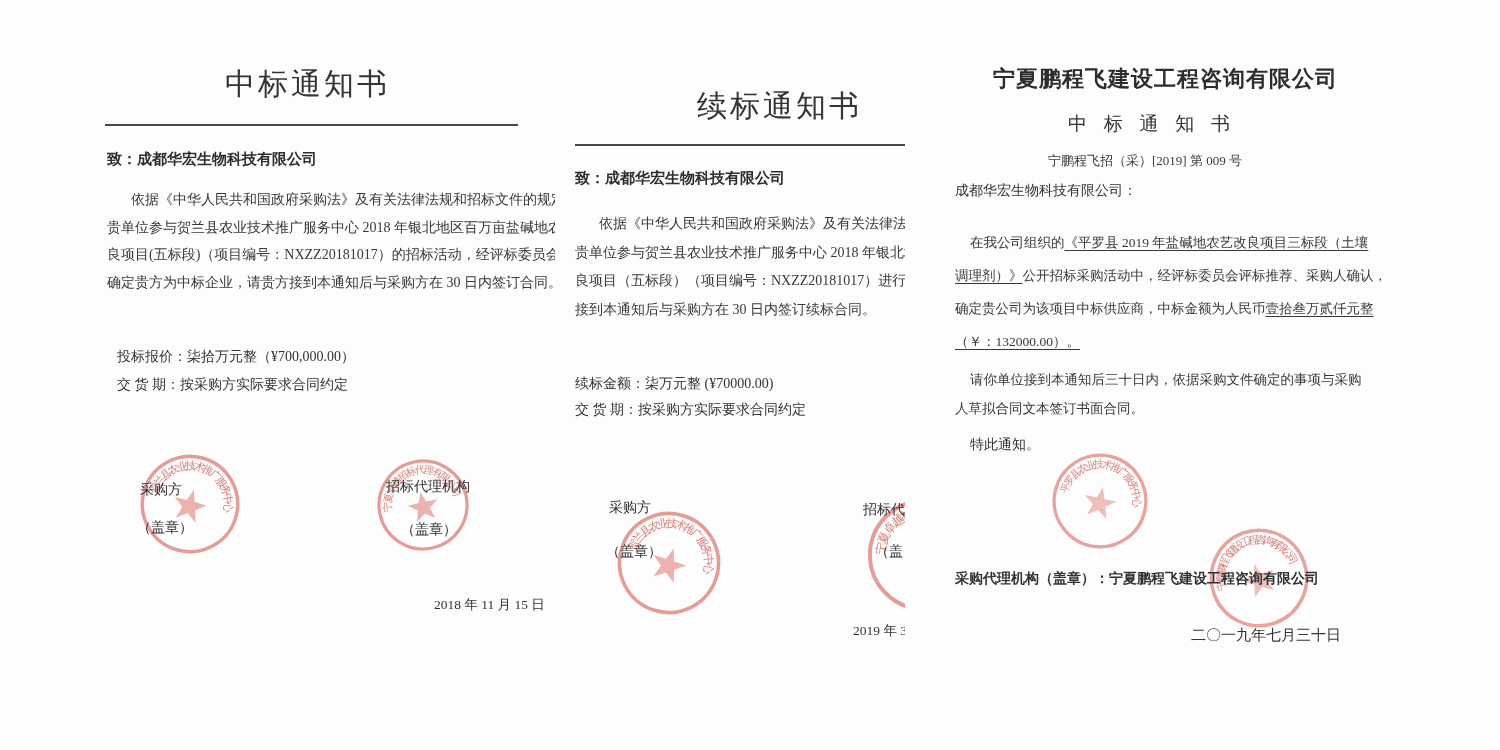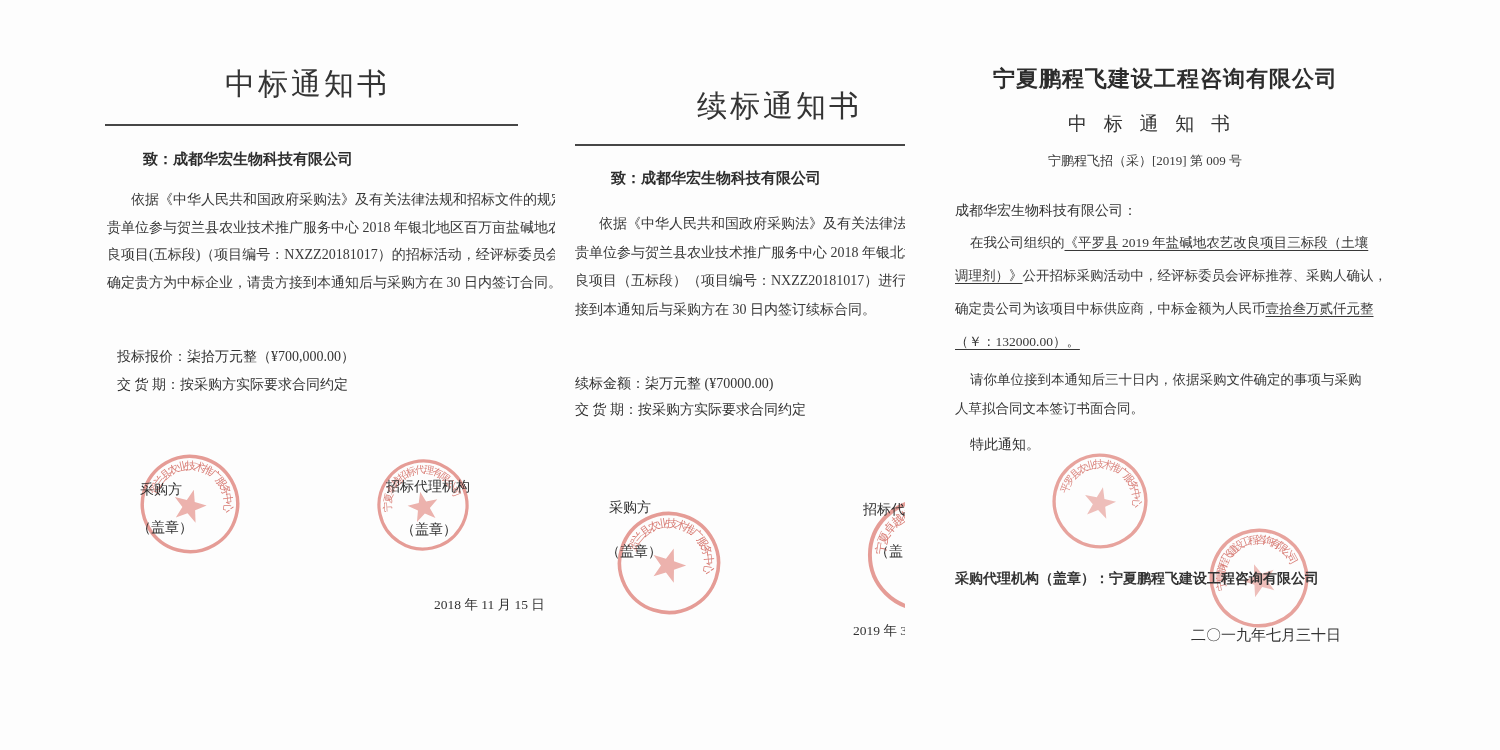--- a/index.html
+++ b/index.html
@@ -2,21 +2,21 @@
 <html><head>
 <meta charset="utf-8">
 <style>
   html,body{margin:0;padding:0;}
   body{background:#ffffff;font-family:"Liberation Serif", serif;}
   .canvas{position:relative;width:1500px;height:750px;background:#fdfdfd;overflow:hidden;color:#3a3a3a;}
   .doc{position:absolute;top:0;height:750px;overflow:hidden;}
   .abs{position:absolute;white-space:nowrap;}
   .title-big{font-family:"Liberation Sans", sans-serif;font-size:30px;letter-spacing:3px;color:#343434;font-weight:500;}
   .sep{position:absolute;height:2px;background:#474747;}
-  .salutation{font-size:15px;font-weight:bold;color:#2e2e2e;margin-left:36px;}
+  .salutation{font-size:15px;font-weight:bold;color:#2e2e2e;}
   .body-block{position:absolute;font-size:14px;color:#383838;}
   .body-block .line{white-space:nowrap;}
   .para .line:first-child{text-indent:var(--ind,24px);}
   .kv{font-size:14px;color:#333;}
   .seal-label{font-size:14px;color:#2f2f2f;z-index:3;}
   .datetext{font-size:13.5px;color:#333;}
   .u{text-decoration:underline;text-underline-offset:3px;text-decoration-thickness:1px;}
   .stamp{position:absolute;z-index:1;opacity:.85;}
   .stamp svg{display:block;width:100%;height:100%;}
   .d3-header{font-family:"Liberation Sans", sans-serif;font-weight:bold;font-size:22px;color:#2d2d2d;letter-spacing:1px;}
@@ -125,21 +125,21 @@
     <div class="abs seal-label z2" style="top:501px;left:308px;">招标代</div>
     <div class="abs seal-label z2" style="top:543px;left:320px;">（盖</div>
 
     <div class="abs datetext" style="top:622px;left:298px;">2019 年 3</div>
   </section>
 
   <section class="doc" style="left:935px;width:485px;">
     <div class="abs d3-header" style="top:64px;left:58px;">宁夏鹏程飞建设工程咨询有限公司</div>
     <div class="abs d3-title" style="top:111px;left:133px;">中 标 通 知 书</div>
     <div class="abs d3-small" style="top:152px;left:113px;">宁鹏程飞招（采）[2019] 第 009 号</div>
-    <div class="abs kv z2" style="top:202px;left:20px;">成都华宏生物科技有限公司：</div>
+    <div class="abs kv z2" style="top:182px;left:20px;">成都华宏生物科技有限公司：</div>
 
     <div class="body-block para d3-body z2" style="top:226px;left:20px;line-height:33px;--ind:15px;">
         <div class="line"><span>在我公司组织的</span><span class="u">《平罗县 2019 年盐碱地农艺改良项目三标段（土壤</span></div>
         <div class="line"><span class="u">调理剂）》</span><span>公开招标采购活动中，经评标委员会评标推荐、采购人确认，</span></div>
         <div class="line"><span>确定贵公司为该项目中标供应商，中标金额为人民币</span><span class="u">壹拾叁万贰仟元整</span></div>
         <div class="line"><span class="u">（￥：132000.00）。</span></div>
       </div>
     <div class="body-block para d3-body z2" style="top:365px;left:20px;line-height:29px;--ind:15px;">
         <div class="line"><span>请你单位接到本通知后三十日内，依据采购文件确定的事项与采购</span></div>
         <div class="line"><span>人草拟合同文本签订书面合同。</span></div>

